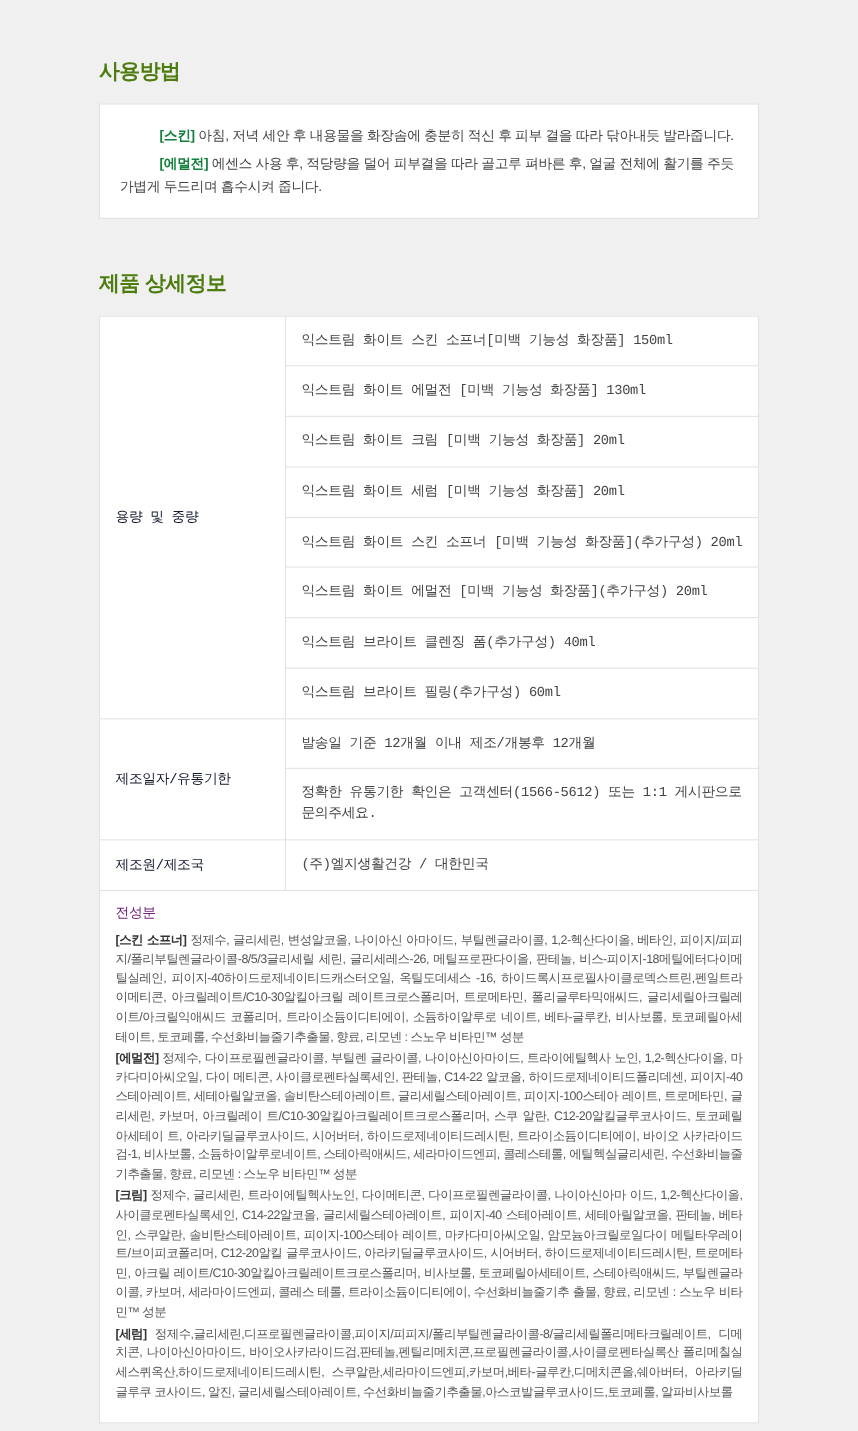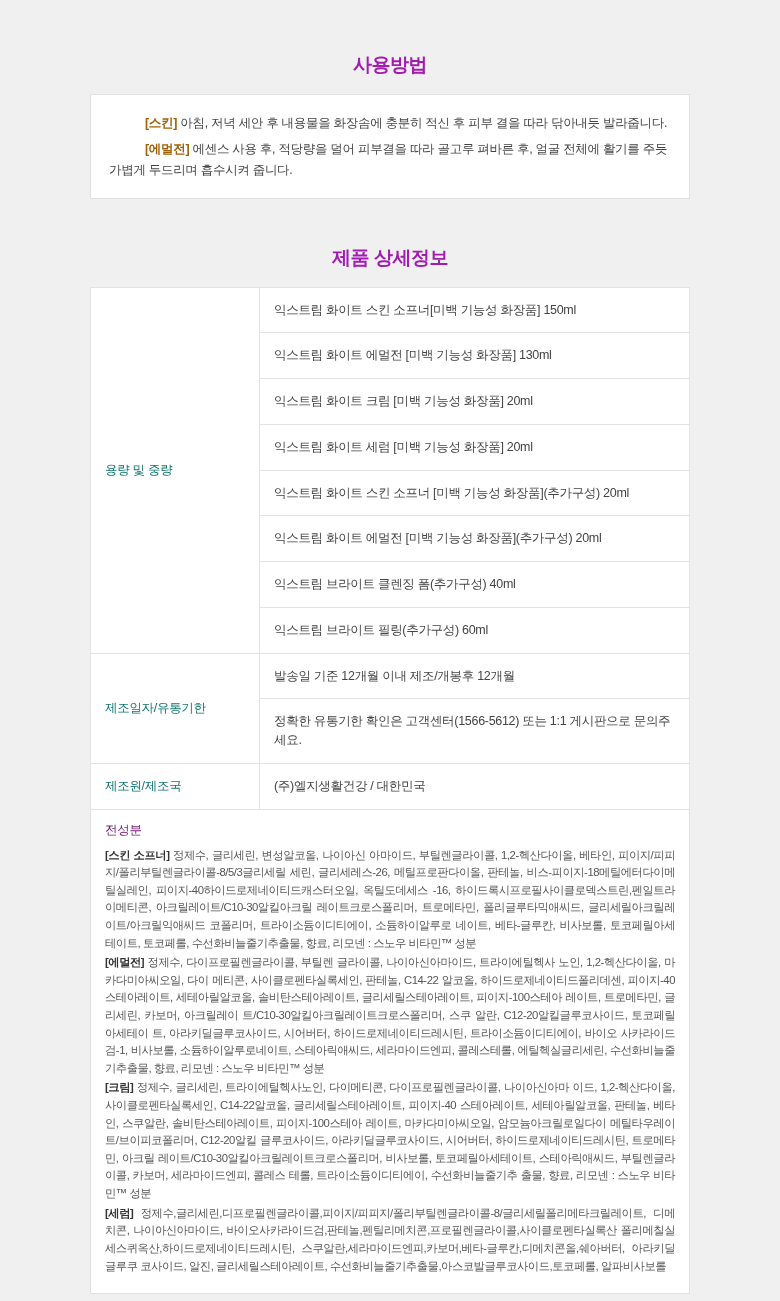--- a/index.html
+++ b/index.html
@@ -15,69 +15,69 @@
   }
   .page {
     width: 780px;
     box-sizing: border-box;
     padding: 40px 90px 30px 90px;
     background: #f0f0f0;
   }
   h2.section-title {
     font-size: 19px;
     font-weight: bold;
-    color: #a21caf;
+    color: #4d7c0f;
     margin: 12px 0 16px 0;
     letter-spacing: -0.5px;
-    text-align: center;
   }
   
   .usage-box {
     background: #ffffff;
     border: 1px solid #e0e0e0;
     box-sizing: border-box;
     padding: 18px 18px 16px 18px;
     margin-bottom: 46px;
   }
   .usage-line {
     font-size: 12.5px;
     line-height: 1.72;
     color: #444;
     letter-spacing: -0.3px;
     margin: 0 0 4px 0;
   }
   .usage-line:last-child { margin-bottom: 0; }
   .usage-line b {
     font-weight: bold;
-    color: #a16207;
+    color: #15803d;
     padding-left: 36px;
   }
 
   
   .detail-table {
     width: 100%;
     border-collapse: collapse;
     background: #ffffff;
     border: 1px solid #e0e0e0;
     table-layout: fixed;
   }
   .detail-table th, .detail-table td {
     border: 1px solid #e3e3e3;
     font-size: 12.5px;
     letter-spacing: -0.3px;
     color: #444;
     vertical-align: middle;
+    font-family: Liberation Mono, monospace;
   }
   .detail-table th {
     width: 140px;
     text-align: left;
     font-weight: normal;
     padding: 12px 14px;
     background: #ffffff;
-    color: #0f766e;
+    color: #0f172a;
   }
   .detail-table td {
     padding: 13px 14px;
     line-height: 1.5;
     background: #ffffff;
   }
 
   
   .ing-wrap {
     border: 1px solid #e0e0e0;

